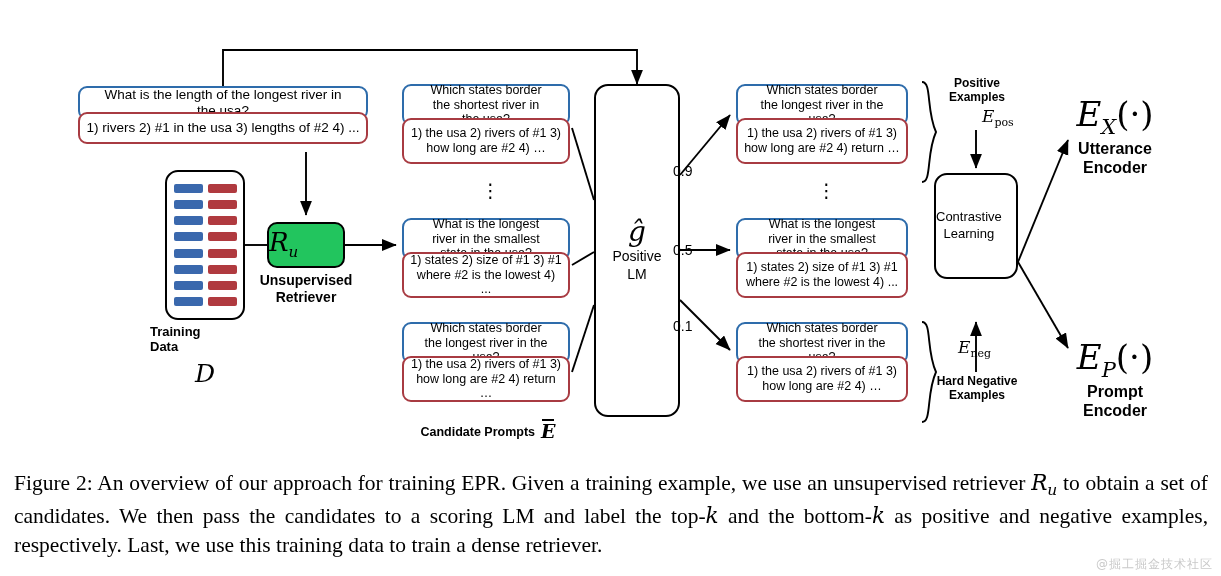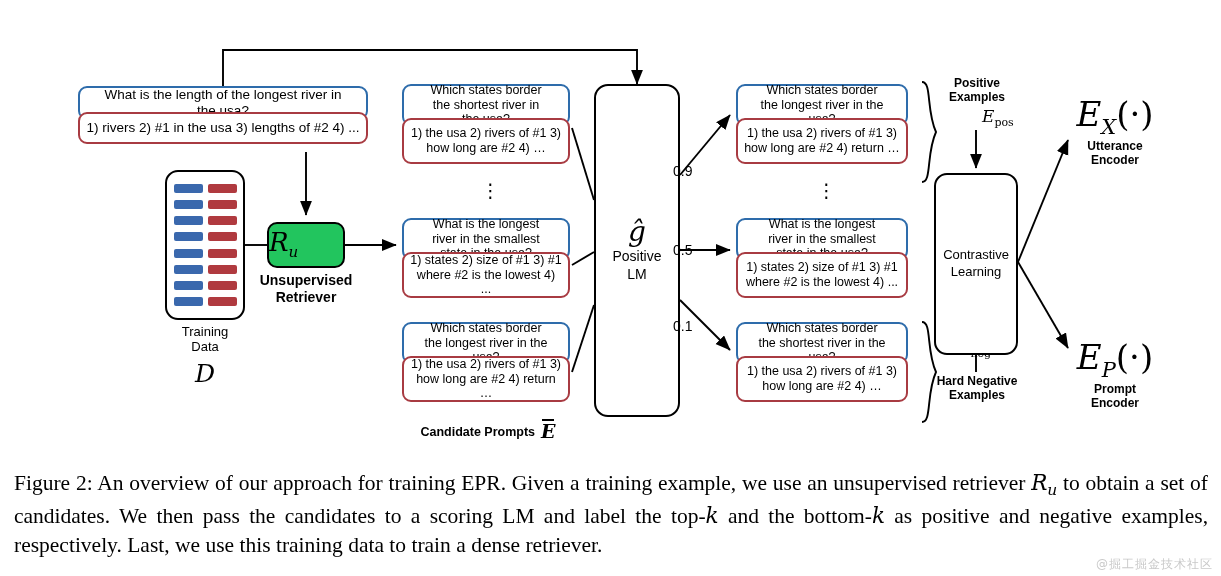--- a/index.html
+++ b/index.html
@@ -50,22 +50,22 @@
   #dots-right{left:817px;top:181px;}
 
   
   #train-box{position:absolute;left:165px;top:170px;width:80px;height:150px;
     border:2.5px solid #000;border-radius:13px;background:#fff;box-sizing:border-box;}
   #train-rows{position:absolute;left:0;top:0;width:100%;height:100%;
     display:flex;flex-direction:column;justify-content:space-evenly;align-items:center;padding:5px 0;box-sizing:border-box;}
   .trow{display:flex;gap:5px;}
   .cellb{width:29px;height:9px;border-radius:2px;background:#3a68ad;}
   .cellr{width:29px;height:9px;border-radius:2px;background:#b03a3f;}
-  #train-label{position:absolute;left:150px;top:325px;width:110px;text-align:center;
-    font-size:13px;font-weight:normal;line-height:1.15;}
+  #train-label{position:absolute;left:150px;top:325px;width:110px;text-align:left;
+    font-size:13px;font-weight:bold;line-height:1.15;}
   #train-D{position:absolute;left:150px;top:359px;width:110px;text-align:center;
     font-family:"DejaVu Serif",serif;font-style:italic;font-size:25px;}
 
   
   #ru-box{position:absolute;left:267px;top:222px;width:78px;height:46px;
     border:2.5px solid #000;border-radius:10px;background:#22c55e;box-sizing:border-box;
     display:flex;align-items:center;justify-content:flex-start;}
   #ru-sym{font-family:"DejaVu Serif",serif;font-style:italic;font-size:26px;line-height:1;}
   #ru-sym sub{font-size:15px;font-style:italic;}
   #ru-label{position:absolute;left:247px;top:272px;width:118px;text-align:center;
@@ -84,40 +84,40 @@
   #score-3{left:673px;top:318px;}
 
   
   #cand-label{position:absolute;left:393px;top:420px;width:190px;text-align:center;
     font-size:12.5px;font-weight:bold;white-space:nowrap;}
   #cand-label .escr{font-family:"DejaVu Serif",serif;font-style:italic;font-size:19px;
     position:relative;display:inline-block;margin-left:6px;vertical-align:-2px;}
   #cand-label .escr .bar{position:absolute;left:1px;right:2px;top:-1px;height:1.6px;background:#000;}
 
   
-  #cl-box{position:absolute;left:934px;top:173px;width:84px;height:182px;
+  #cl-box{position:absolute;left:934px;top:173px;width:84px;height:106px;
     border:2.2px solid #000;border-radius:13px;background:#fff;box-sizing:border-box;
-    display:flex;align-items:center;justify-content:center;text-align:center;
+    display:flex;align-items:center;justify-content:flex-start;text-align:center;
     font-size:13px;line-height:1.3;}
 
   #pos-label{position:absolute;left:929px;top:76px;width:96px;text-align:center;
     font-size:12px;font-weight:bold;line-height:1.2;}
   #neg-label{position:absolute;left:925px;top:374px;width:104px;text-align:center;
     font-size:12px;font-weight:bold;line-height:1.2;}
   .esub{position:absolute;font-family:"DejaVu Serif",serif;font-style:italic;font-size:17px;}
   .esub sub{font-size:11px;font-style:normal;font-family:"DejaVu Serif",serif;}
   #e-pos{left:982px;top:106px;}
   #e-neg{left:958px;top:337px;}
 
   
   .enc{position:absolute;text-align:center;}
   .enc .sym{font-family:"DejaVu Serif",serif;font-style:italic;font-size:34px;line-height:1;white-space:nowrap;}
   .enc .sym sub{font-size:21px;font-style:italic;}
   .enc .sym .paren{font-style:normal;}
-  .enc .cap{font-size:12px;font-weight:bold;line-height:1.2;margin-top:1px;}
+  .enc .cap{font-size:16px;font-weight:bold;line-height:1.2;margin-top:1px;}
   #enc-x{left:1040px;top:97px;width:150px;}
   #enc-p{left:1040px;top:340px;width:150px;}
 
   
   #caption{position:absolute;left:14px;top:468px;width:1194px;
     font-family:"Liberation Serif",serif;font-size:21.5px;line-height:1.35;
     text-align:justify;text-justify:inter-word;color:#000;}
   #caption i{font-family:"DejaVu Serif",serif;font-style:italic;}
   #caption i sub{font-size:0.72em;}
 

